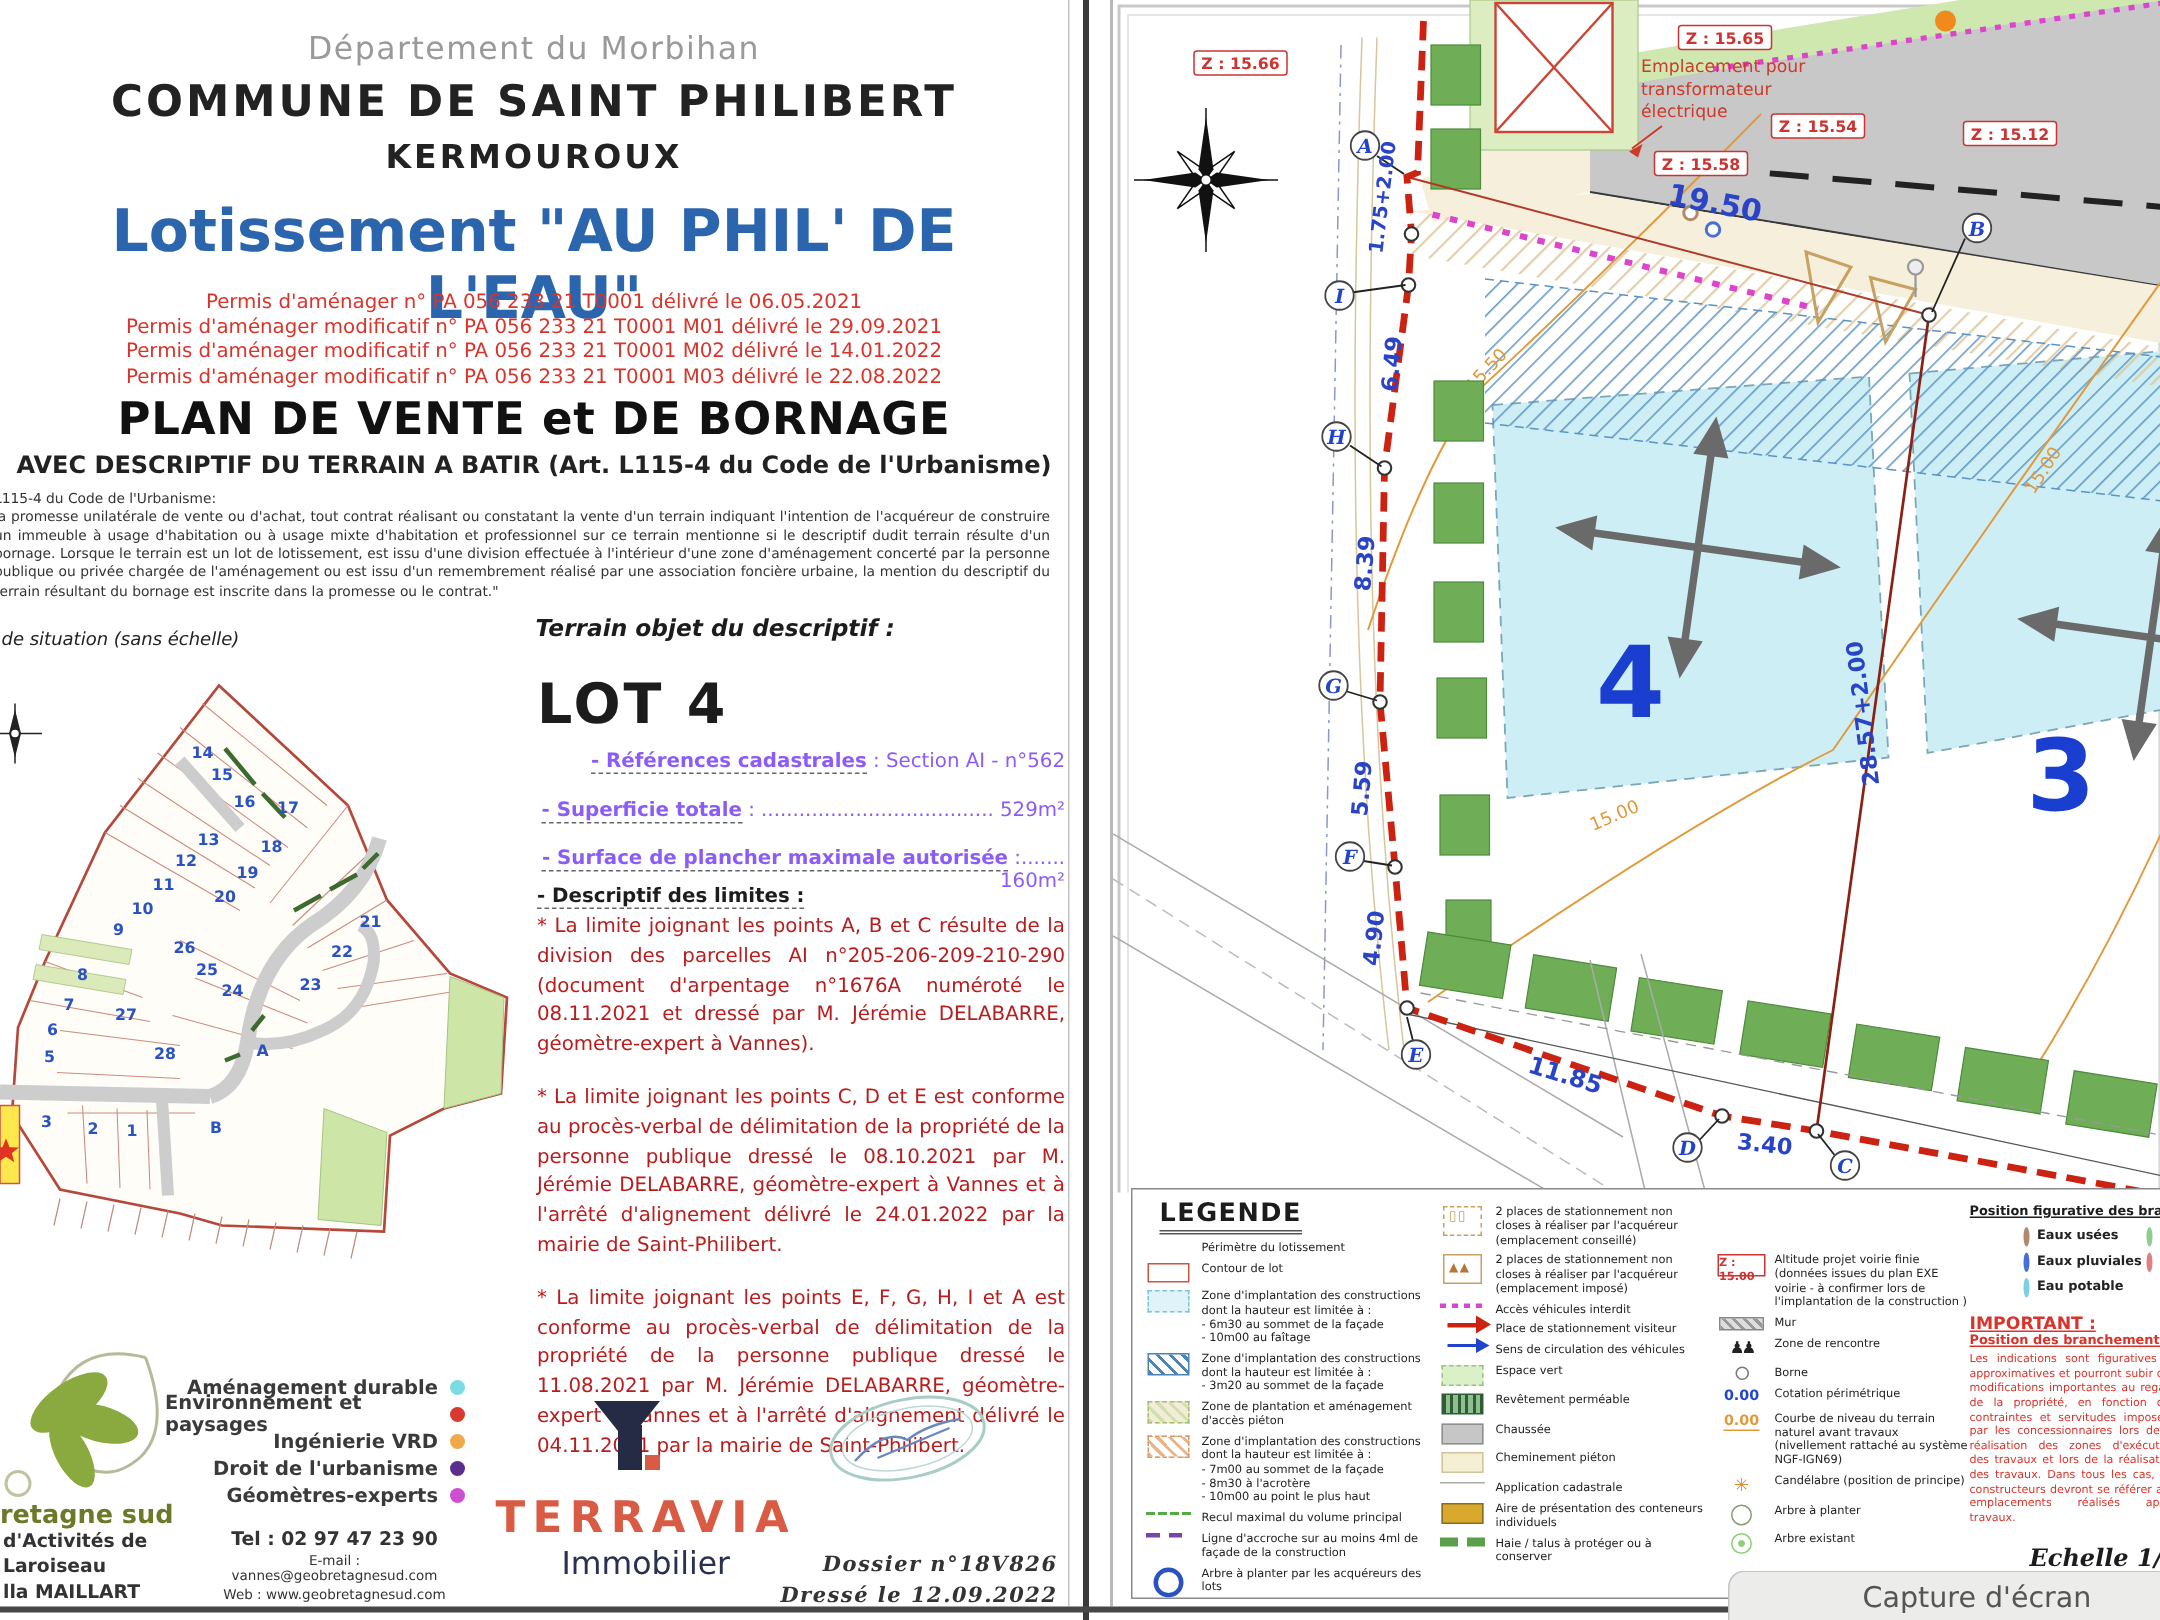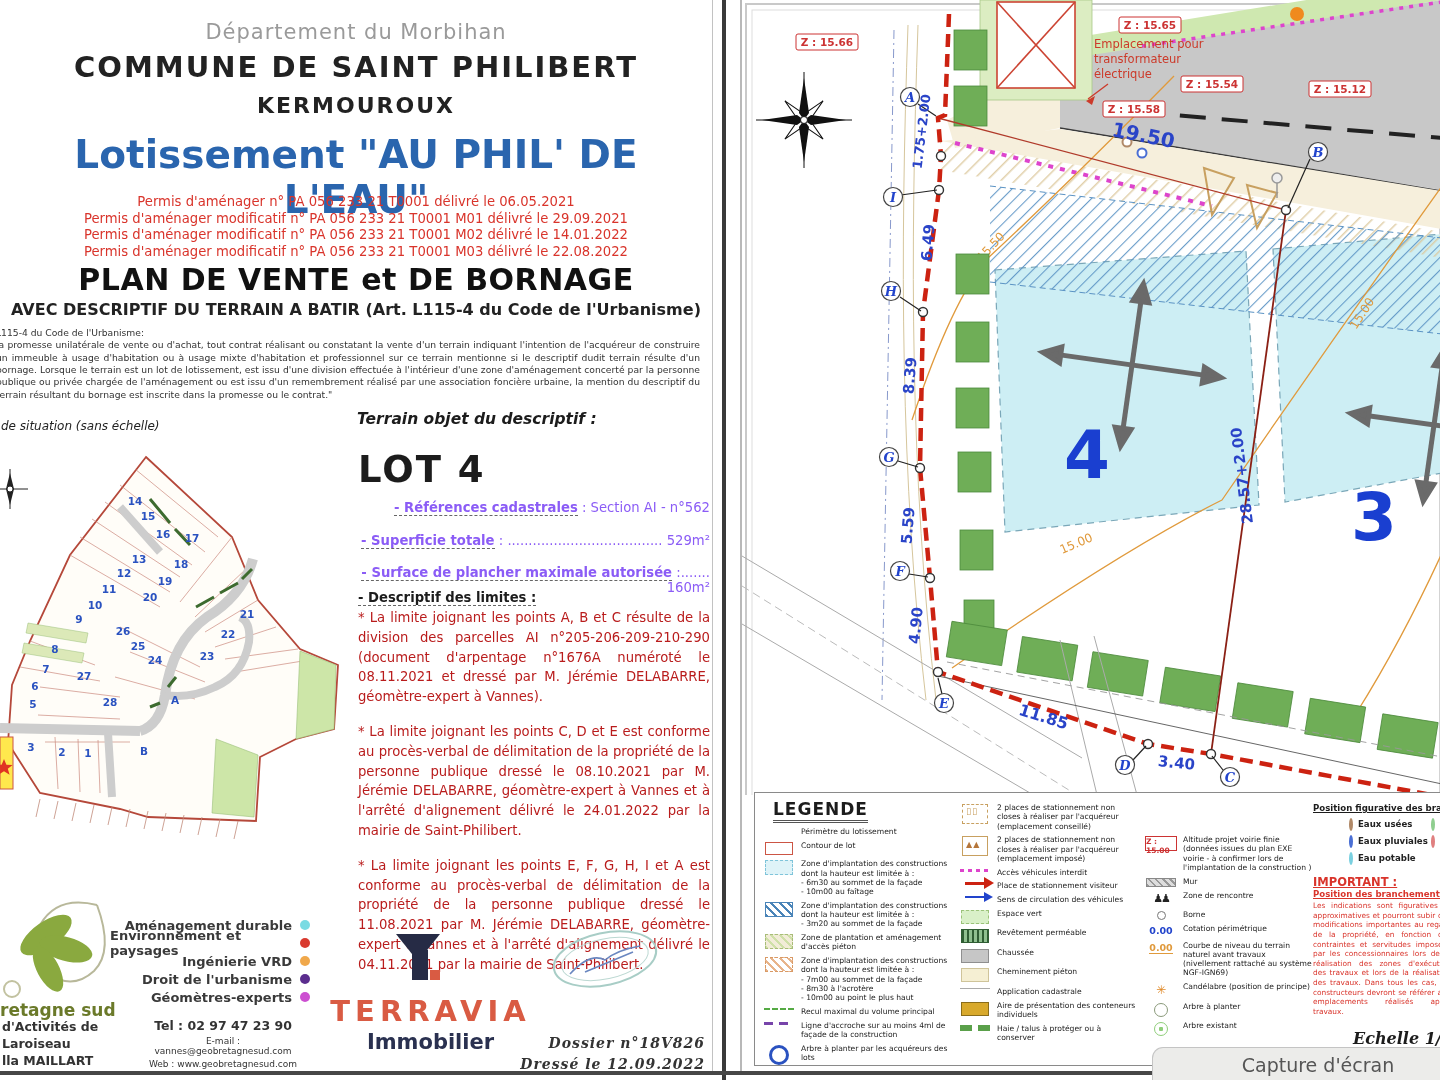--- a/index.html
+++ b/index.html
@@ -34,21 +34,21 @@
   
   .services{top:916px;left:110px;width:200px;}
   .svc-row{display:flex;justify-content:flex-end;align-items:center;height:18px;font-size:13px;font-weight:bold;color:#3a3a3a;}
   .svc-dot{width:10px;height:10px;border-radius:50%;margin-left:8px;flex:none;}
   .brand-frag{top:1000px;left:0;font-size:17px;font-weight:bold;color:#6b7a2a;}
   .addr{top:1018px;left:2px;width:140px;font-size:12.5px;font-weight:bold;line-height:17px;color:#333;}
   .contact{top:1018px;left:148px;width:150px;text-align:center;color:#333;}
   .contact .tel{font-size:12.5px;font-weight:bold;}
   .contact .sm{font-size:9px;margin-top:3px;}
   .terravia-name{top:994px;left:328px;width:205px;text-align:center;font-size:29px;font-weight:bold;color:#d95b43;letter-spacing:5px;}
-  .terravia-sub{top:1030px;left:328px;width:205px;text-align:center;font-size:21px;font-weight:bold;color:#2a3150;}
+  .terravia-sub{top:1030px;left:328px;width:205px;text-align:center;font-size:21px;font-weight:normal;color:#2a3150;}
   .dossier{top:1033px;left:500px;width:205px;text-align:right;font-family:"DejaVu Serif","Liberation Serif",serif;font-style:italic;font-weight:bold;font-size:14px;letter-spacing:1px;color:#333;line-height:21px;}
   
   #legend{position:absolute;left:12px;top:792px;width:700px;height:272px;background:#fff;border:1.5px solid #8a8a8a;overflow:hidden;z-index:5;}
   #legend-title{position:absolute;left:18px;top:6px;font-size:17px;font-weight:bold;letter-spacing:1px;border-bottom:3px double #555;padding-bottom:1px;}
   .lg-col{position:absolute;top:34px;}
   #lg-c1{left:8px;width:192px;}
   #lg-c2{left:204px;width:182px;top:10px;}
   #lg-c3{left:390px;width:168px;top:10px;margin-top:32px;}
   #lg-c4{left:558px;width:150px;top:10px;}
   .lg-item{display:flex;gap:6px;align-items:flex-start;margin-bottom:4.5px;}

